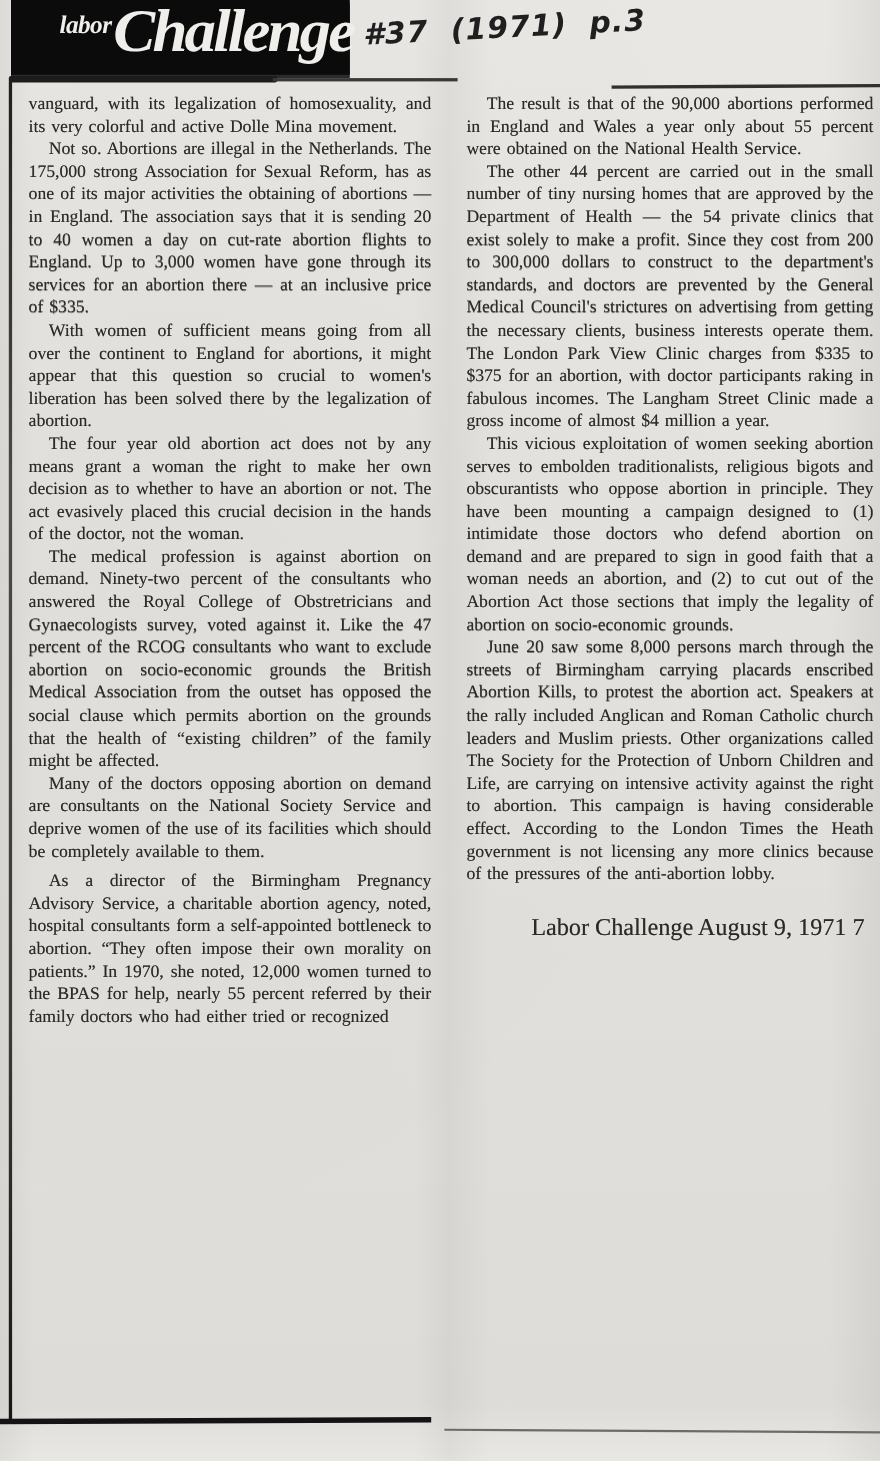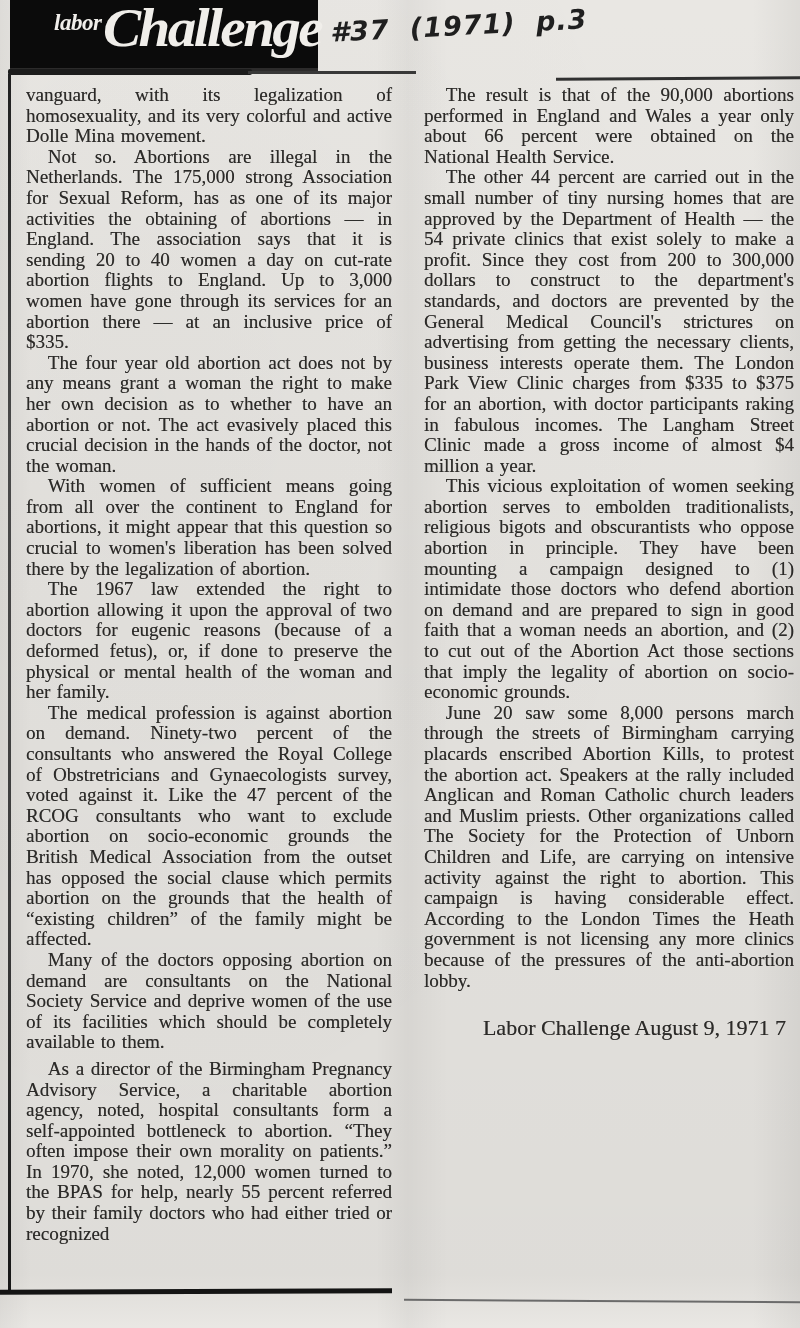--- a/index.html
+++ b/index.html
@@ -66,21 +66,21 @@
   .edge-bottom-right{left:404px;top:1300px;width:396px;height:2px;background:#6b6b6b;transform:rotate(.35deg);}
 
   
   .columns{
     position:absolute;left:26px;top:85px;width:768px;
     display:flex;gap:32px;
   }
   .col{width:366px;}
   .col.right{width:370px;}
   .para{
-    font-size:19px;line-height:20.6px;
+    font-size:16px;line-height:20.6px;
     text-align:justify;
     color:var(--ink);
     text-shadow:.2px .2px .2px rgba(45,42,40,.55);
     word-spacing:1.5px;
     font-family:Liberation Serif, serif;
   }
   .para.indent{text-indent:1.15em;}
   .para.gap{margin-top:6px;}
   .footer-cite{
     margin-top:24px;padding-right:8px;
@@ -105,29 +105,28 @@
 <div class="edge edge-top-mid"></div>
 <div class="edge edge-top-right"></div>
 <div class="edge edge-left"></div>
 <div class="edge edge-bottom-left"></div>
 <div class="edge edge-bottom-right"></div>
 
 <div class="columns">
   <div class="col left">
       <p class="para">vanguard, with its legalization of homosexuality, and its very colorful and active Dolle Mina movement.</p>
       <p class="para indent">Not so. Abortions are illegal in the Netherlands. The 175,000 strong Association for Sexual Reform, has as one of its major activities the obtaining of abortions — in England. The association says that it is sending 20 to 40 women a day on cut-rate abortion flights to England. Up to 3,000 women have gone through its services for an abortion there — at an inclusive price of $335.</p>
+      <p class="para indent">With women of sufficient means going from all over the continent to England for abortions, it might appear that this question so crucial to women's liberation has been solved there by the legalization of abortion.</p>
       <p class="para indent">The four year old abortion act does not by any means grant a woman the right to make her own decision as to whether to have an abortion or not. The act evasively placed this crucial decision in the hands of the doctor, not the woman.</p>
-      <p class="para indent">With women of sufficient means going from all over the continent to England for abortions, it might appear that this question so crucial to women's liberation has been solved there by the legalization of abortion.</p>
-      <p class="para indent">The 1967 law extended the right to abortion allowing it upon the approval of two doctors for eugenic reasons (because of a deformed fetus), or, if done to preserve the physical or mental health of the woman and her family.</p>
       <p class="para indent">The medical profession is against abortion on demand. Ninety-two percent of the consultants who answered the Royal College of Obstretricians and Gynaecologists survey, voted against it. Like the 47 percent of the RCOG consultants who want to exclude abortion on socio-economic grounds the British Medical Association from the outset has opposed the social clause which permits abortion on the grounds that the health of “existing children” of the family might be affected.</p>
       <p class="para indent">Many of the doctors opposing abortion on demand are consultants on the National Society Service and deprive women of the use of its facilities which should be completely available to them.</p>
       <p class="para indent gap">As a director of the Birmingham Pregnancy Advisory Service, a charitable abortion agency, noted, hospital consultants form a self-appointed bottleneck to abortion. “They often impose their own morality on patients.” In 1970, she noted, 12,000 women turned to the BPAS for help, nearly 55 percent referred by their family doctors who had either tried or recognized</p>
     </div>
   <div class="col right">
     <div>
-        <p class="para indent">The result is that of the 90,000 abortions performed in England and Wales a year only about 66 percent were obtained on the National Health Service.</p>
+        <p class="para indent">The result is that of the 90,000 abortions performed in England and Wales a year only about 55 percent were obtained on the National Health Service.</p>
         <p class="para indent">The other 44 percent are carried out in the small number of tiny nursing homes that are approved by the Department of Health — the 54 private clinics that exist solely to make a profit. Since they cost from 200 to 300,000 dollars to construct to the department's standards, and doctors are prevented by the General Medical Council's strictures on advertising from getting the necessary clients, business interests operate them. The London Park View Clinic charges from $335 to $375 for an abortion, with doctor participants raking in fabulous incomes. The Langham Street Clinic made a gross income of almost $4 million a year.</p>
         <p class="para indent">This vicious exploitation of women seeking abortion serves to embolden traditionalists, religious bigots and obscurantists who oppose abortion in principle. They have been mounting a campaign designed to (1) intimidate those doctors who defend abortion on demand and are prepared to sign in good faith that a woman needs an abortion, and (2) to cut out of the Abortion Act those sections that imply the legality of abortion on socio-economic grounds.</p>
         <p class="para indent">June 20 saw some 8,000 persons march through the streets of Birmingham carrying placards enscribed Abortion Kills, to protest the abortion act. Speakers at the rally included Anglican and Roman Catholic church leaders and Muslim priests. Other organizations called The Society for the Protection of Unborn Children and Life, are carrying on intensive activity against the right to abortion. This campaign is having considerable effect. According to the London Times the Heath government is not licensing any more clinics because of the pressures of the anti-abortion lobby.</p>
       </div>
     <div class="footer-cite">Labor Challenge August 9, 1971 7</div>
   </div>
 </div>
 
 </body></html>

